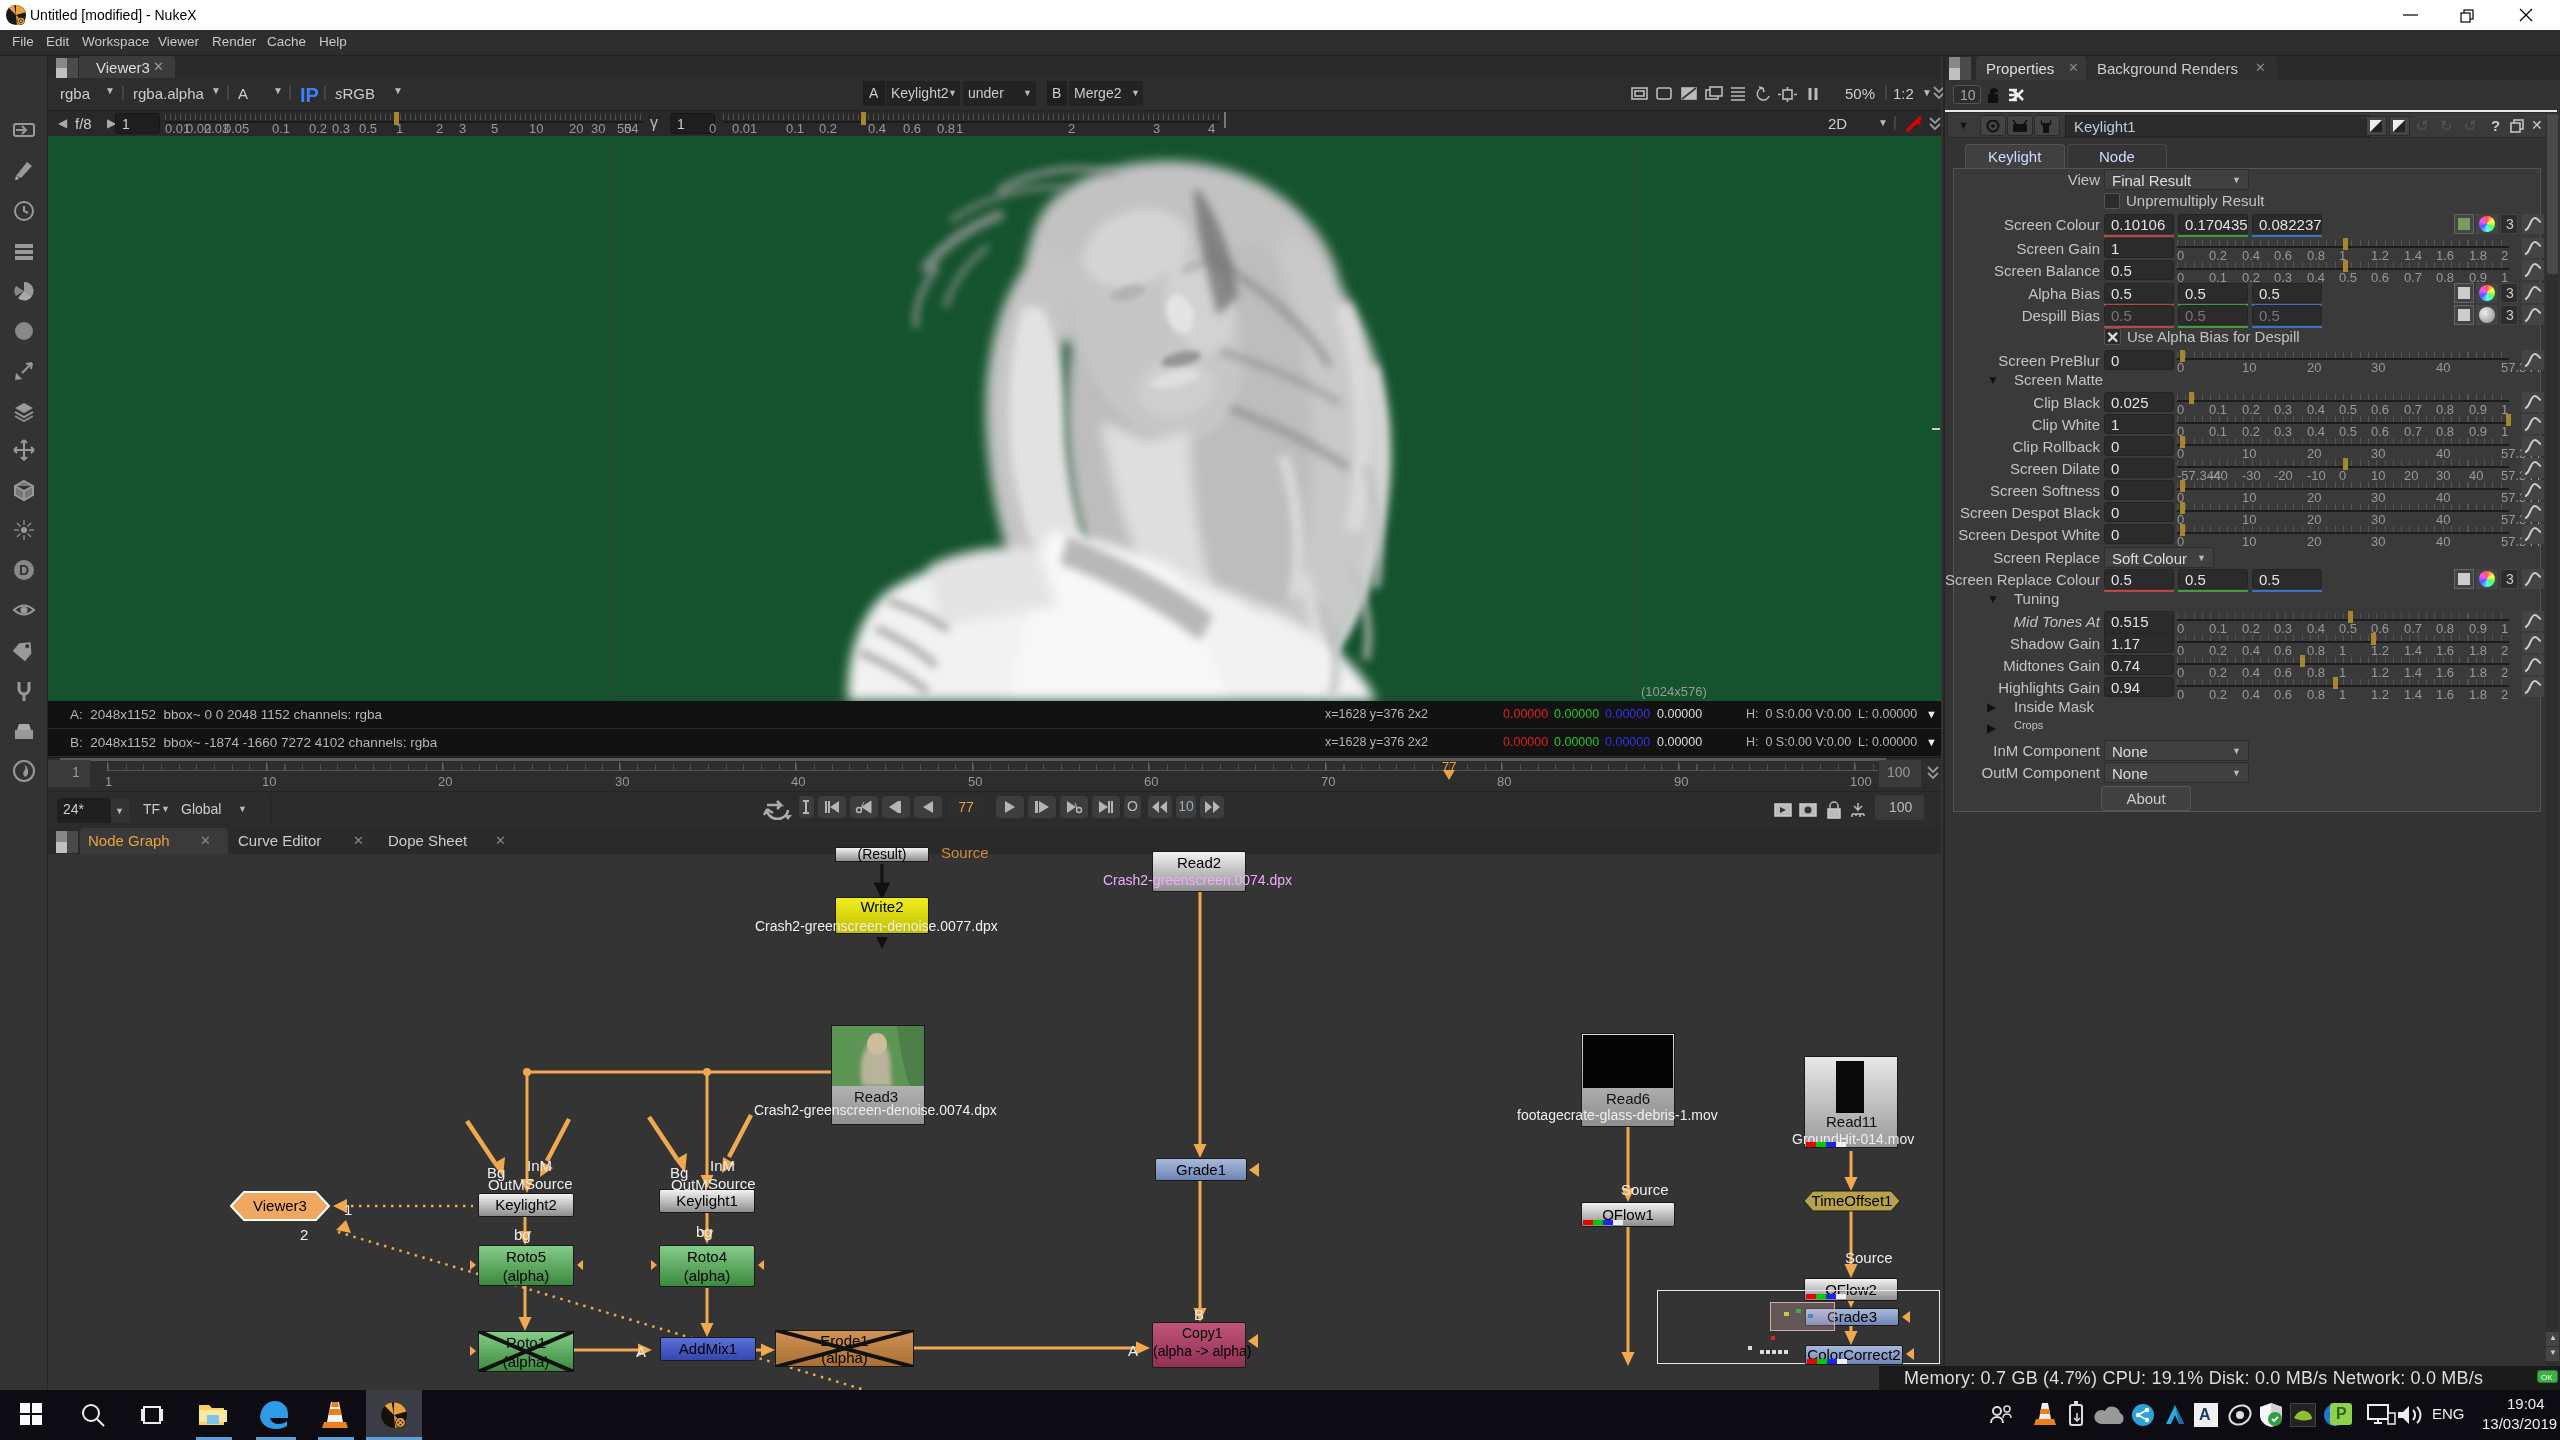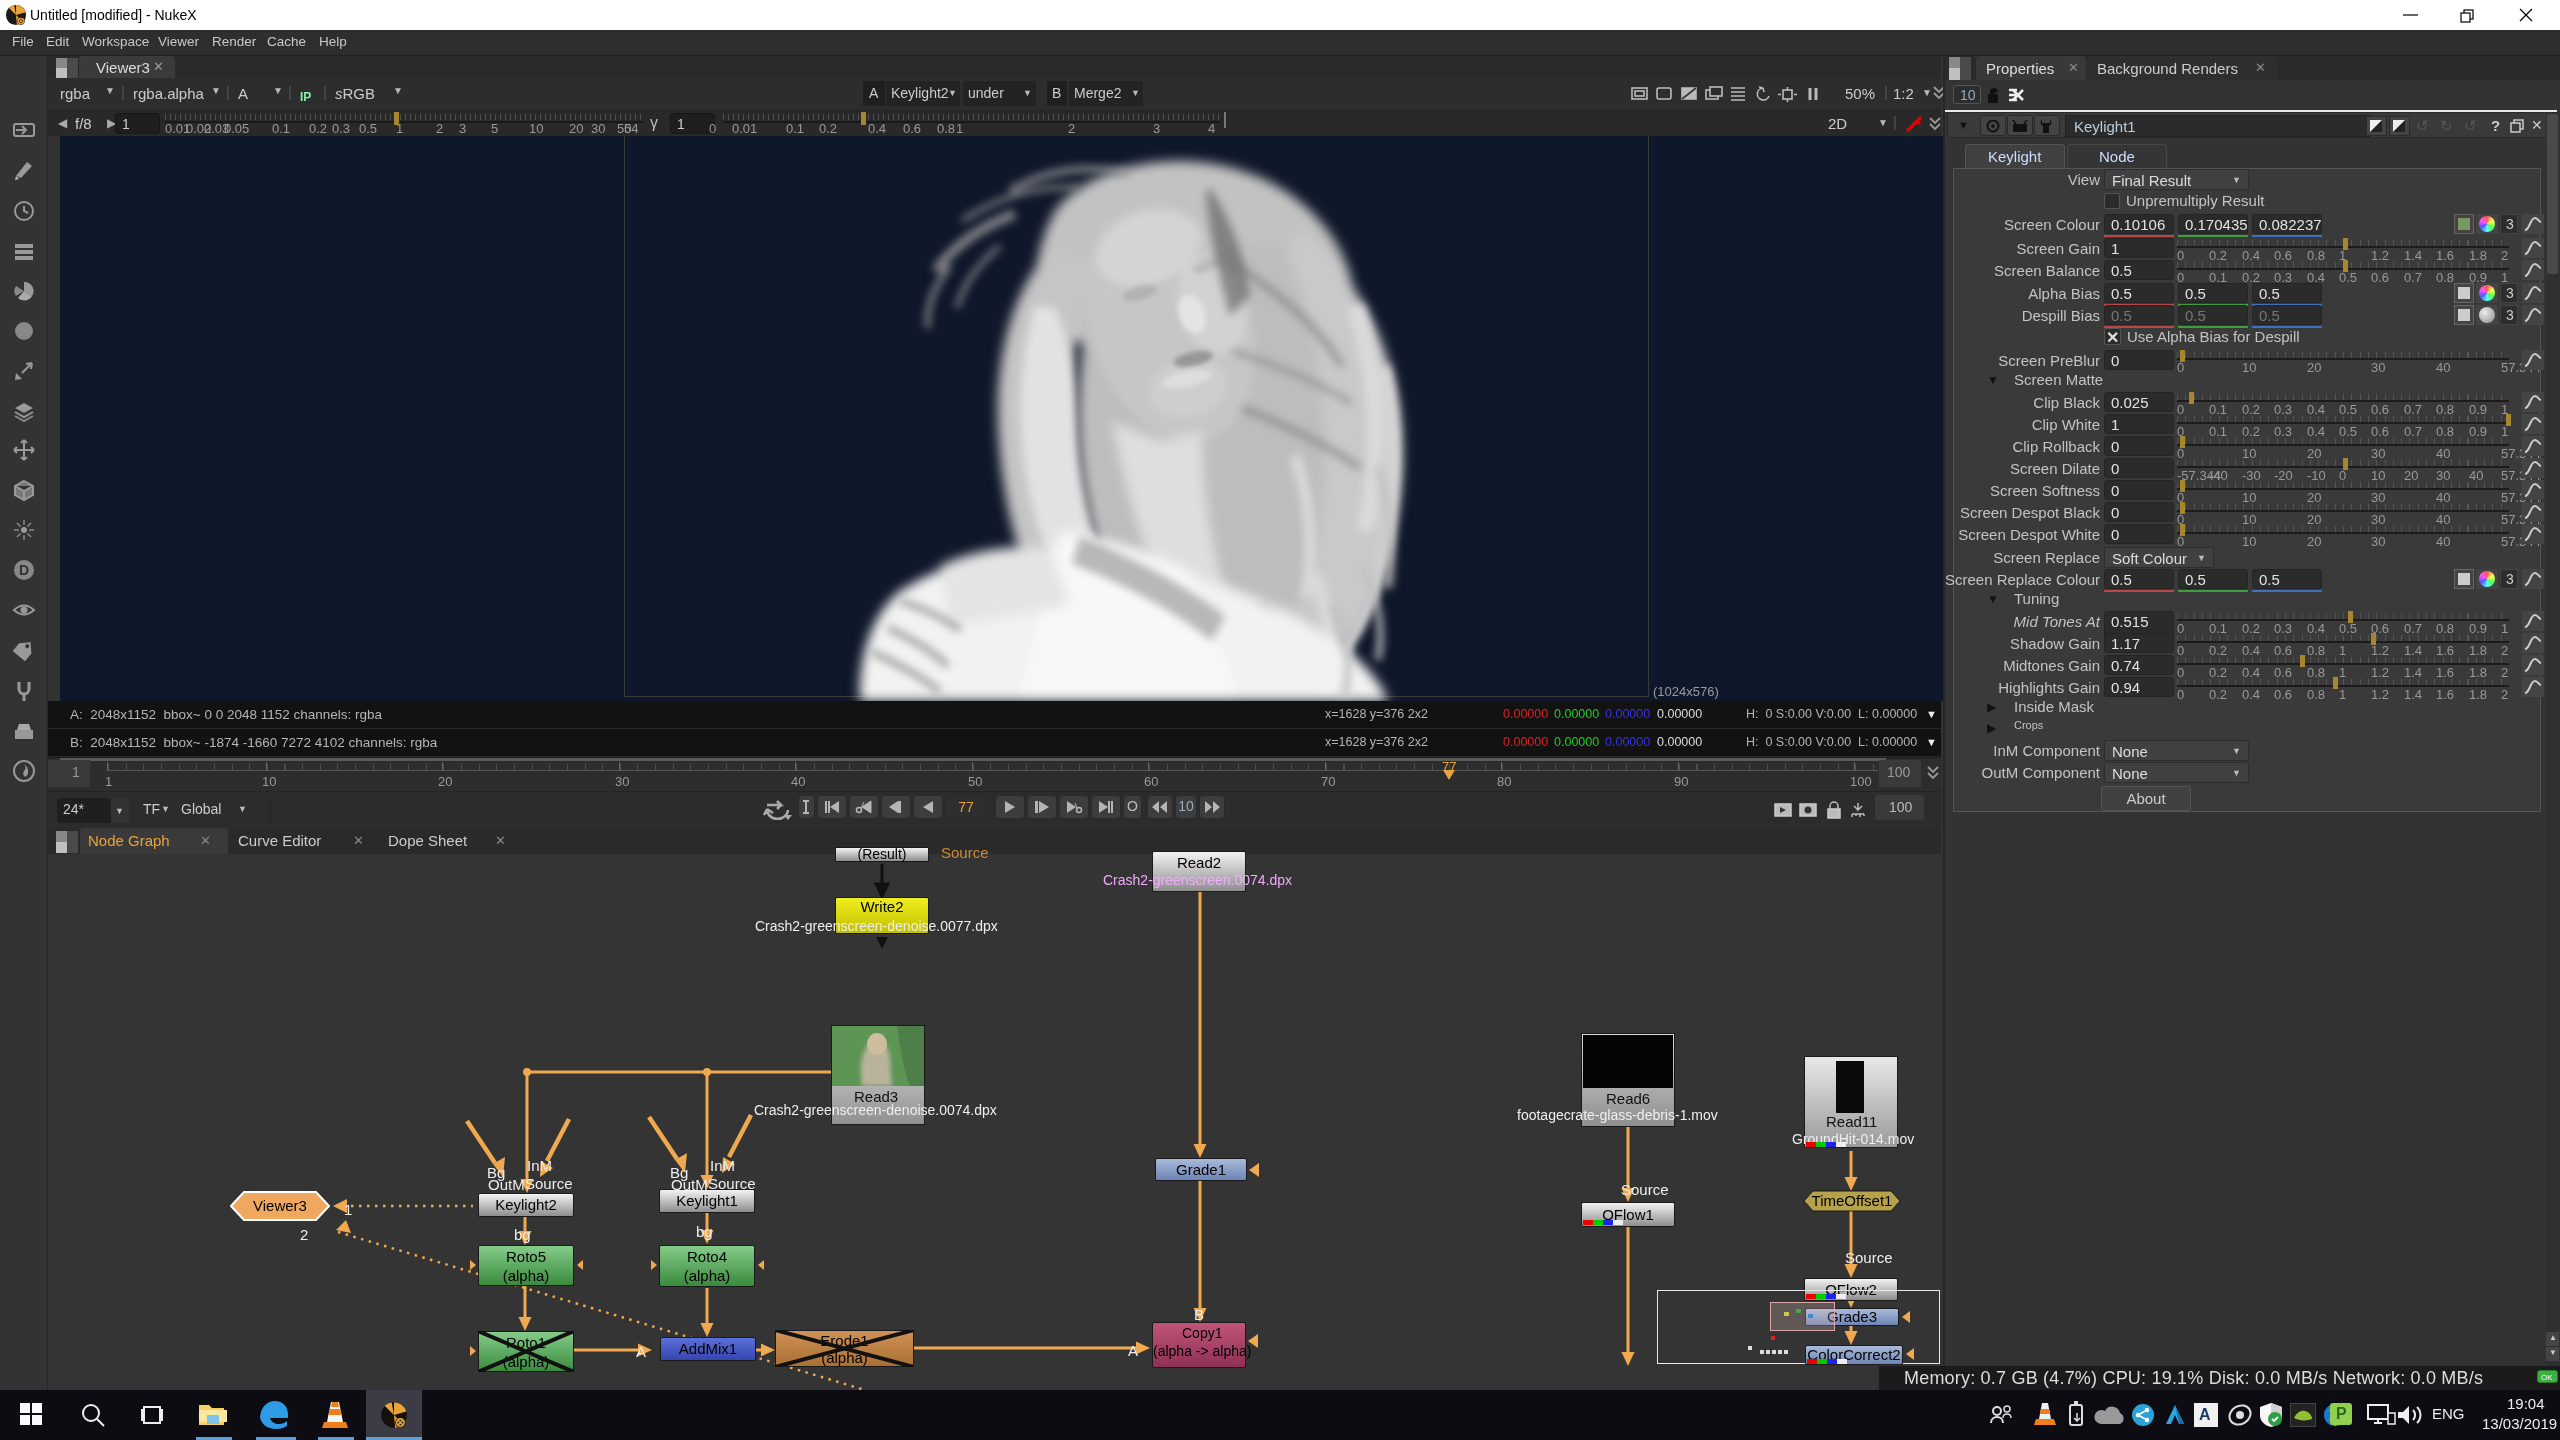--- a/index.html
+++ b/index.html
@@ -119,21 +119,21 @@
 <div class="a" style="left:48px;top:78px;width:1893px;height:32px;background:#2d2d2d;">
   <span class="tx" style="left:12px;top:7px;font-size:15px;color:#ccc;">rgba</span>
     <span class="tx" style="left:57px;top:7px;font-size:10px;color:#bbb;">▼</span>
   <span class="tx" style="left:73px;top:5px;font-size:15px;color:#555;">|</span>
   <span class="tx" style="left:85px;top:7px;font-size:15px;color:#ccc;">rgba.alpha</span>
     <span class="tx" style="left:163px;top:7px;font-size:10px;color:#bbb;">▼</span>
   <span class="tx" style="left:178px;top:5px;font-size:15px;color:#555;">|</span>
   <span class="tx" style="left:190px;top:7px;font-size:15px;color:#ccc;">A</span>
     <span class="tx" style="left:225px;top:7px;font-size:10px;color:#bbb;">▼</span>
   <span class="tx" style="left:240px;top:5px;font-size:15px;color:#555;">|</span>
-  <span class="tx" style="left:252px;top:12px;font-size:12px;font-weight:bold;color:#86efac;">IP</span>
+  <span class="tx" style="left:252px;top:6px;font-size:20px;font-weight:bold;color:#3b82f6;">IP</span>
   <span class="tx" style="left:275px;top:5px;font-size:15px;color:#555;">|</span>
   <span class="tx" style="left:287px;top:7px;font-size:15px;color:#ccc;"><i>s</i>RGB</span>
     <span class="tx" style="left:345px;top:7px;font-size:10px;color:#bbb;">▼</span>
 
   <div class="a" style="left:815px;top:3px;width:22px;height:25px;background:#1f1f1f;">
       <span class="tx" style="left:6px;top:4px;font-size:14px;color:#ccc;">A</span>
     </div>
   <div class="a" style="left:838px;top:3px;width:74px;height:25px;background:#232323;">
       <span class="tx" style="left:5px;top:4px;font-size:14px;color:#ccc;">Keylight2</span>
       <span class="tx" style="left:62px;top:7px;font-size:9px;color:#bbb;">▼</span>
@@ -227,21 +227,21 @@
     <span class="tx" style="left:1780px;top:4px;font-size:15px;color:#ccc;">2D</span>
     <span class="tx" style="left:1830px;top:6px;font-size:10px;color:#bbb;">▼</span>
     <span class="tx" style="left:1845px;top:2px;font-size:15px;color:#555;">|</span>
     <svg class="a" style="left:1856px;top:3px" width="22" height="20" viewBox="0 0 22 20">
       <path d="M3 17 L13 7 l4 -4 M13 7 l3 3" stroke="#e00000" stroke-width="3.5" fill="none"></path>
     </svg>
     <svg class="a" style="left:1880px;top:5px" width="14" height="16" viewBox="0 0 14 16">
       <path d="M2 2 l5 5 5 -5 M2 8 l5 5 5 -5" stroke="#999" stroke-width="1.8" fill="none"></path>
     </svg>
   </div>
-<div class="a" style="left:60px;top:136px;width:1893px;height:565px;background:#0f172a;overflow:hidden;">
+<div class="a" style="left:48px;top:136px;width:1893px;height:565px;background:#14532d;overflow:hidden;">
     <div class="a" style="left:564px;top:0;width:1px;height:561px;background:#3a3a3a;"></div>
     <div class="a" style="left:1588px;top:0;width:1px;height:561px;background:#3a3a3a;"></div>
     <div class="a" style="left:564px;top:560px;width:1025px;height:1px;background:#3a3a3a;"></div>
     <span class="tx" style="left:1593px;top:548px;font-size:13px;color:#9a9a9a;">(1024x576)</span>
     <div class="a" style="left:1884px;top:292px;width:8px;height:2px;background:#ccc;"></div>
 <svg class="a" style="left:0;top:0" width="1893" height="565" viewBox="0 0 1893 565">
 <defs>
  <filter id="b1" x="-30%" y="-30%" width="160%" height="160%">
           <feGaussianBlur stdDeviation="6"></feGaussianBlur>
         </filter>

